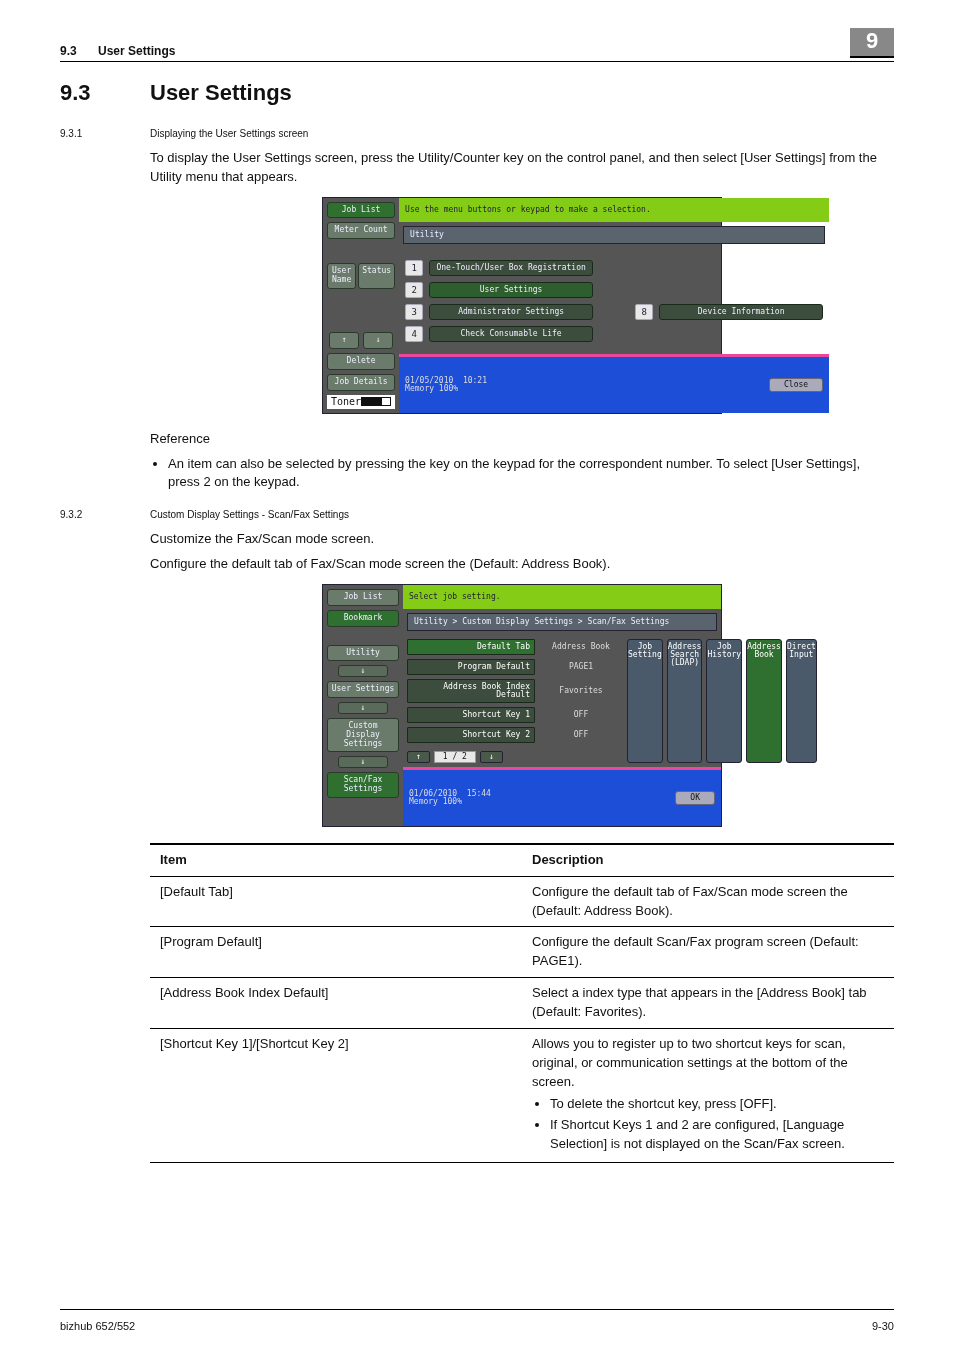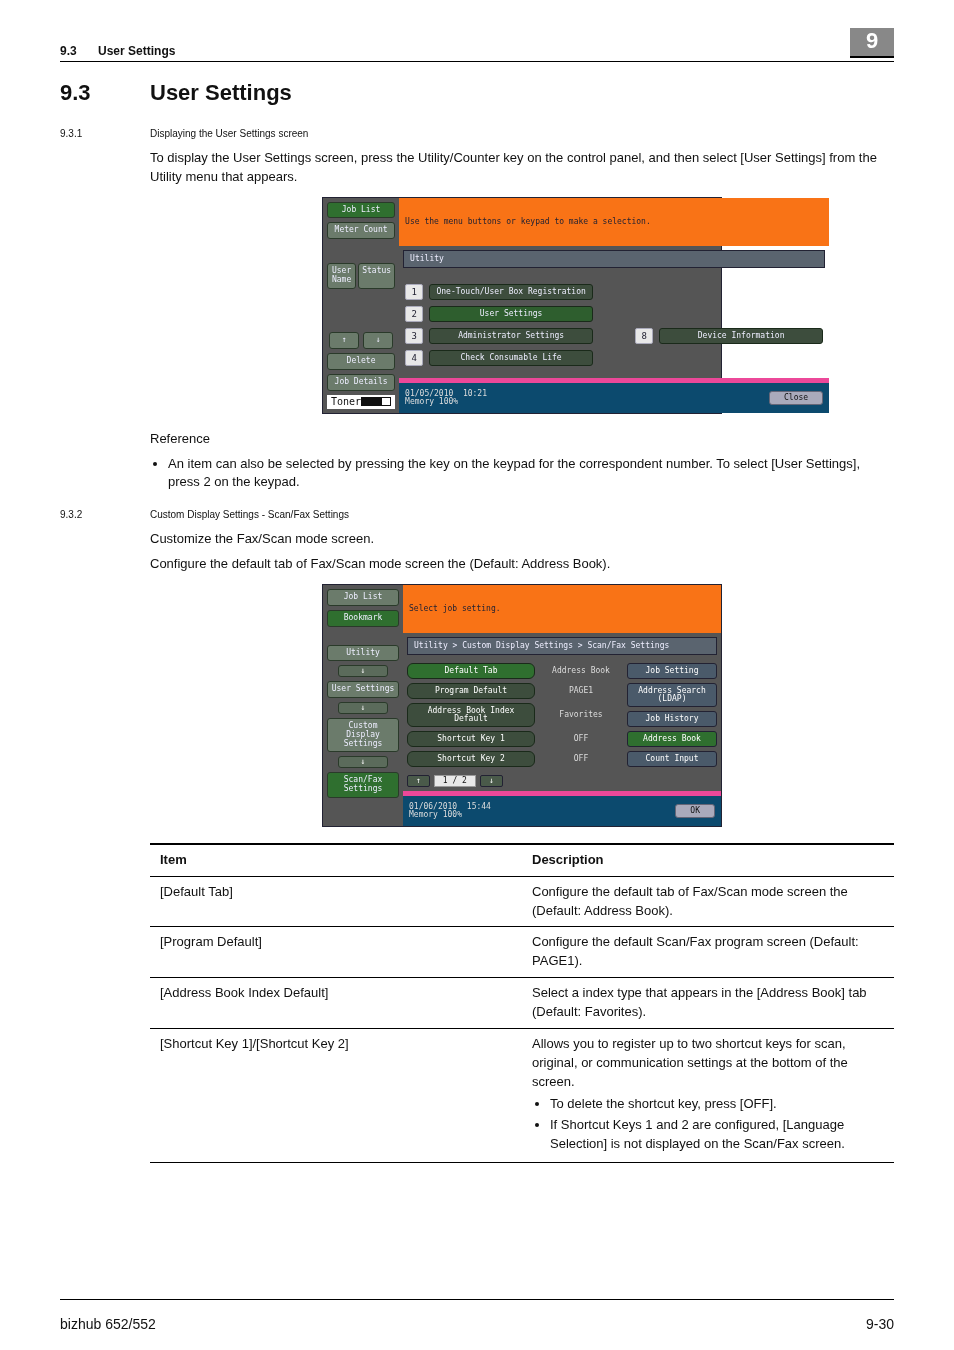--- a/index.html
+++ b/index.html
@@ -12,60 +12,60 @@
 .h2 .num{display:inline-block;width:90px}
 .h3{font-size:10px;font-weight:normal;margin:14px 0 10px 0}
 .h3 .num{display:inline-block;width:90px}
 .body{margin-left:90px;line-height:1.45}
 .body p{margin:6px 0}
 .body ul{margin:4px 0 10px 0;padding-left:18px}
 .body ul li{margin-bottom:17px}
 .screenshot{margin:10px auto 16px auto;width:400px}
 
 .panel{border:1px solid #223;background:#555;padding:0;color:#fff;font-family:Menlo,Consolas,monospace;font-size:8px;line-height:1}
-.panel .topbar{background:#f97316;color:#223;padding:20px 6px}
+.panel .topbar{background:#84cc16;color:#223;padding:8px 6px}
 .panel-body{display:flex}
 .side{width:80px;display:flex;flex-direction:column;gap:4px;padding:4px;box-sizing:border-box}
 .side .btn{background:#6b7b6b;border:1px solid #2a3a2a;border-radius:3px;padding:3px;text-align:center;color:#eef;font-size:8px;line-height:1.1}
 .side .btn.on{background:#2f6f2f}
 .side .spacer{flex:1}
 .side .down{background:#5b6b5b;width:48px;margin:0 auto;border:1px solid #2a3a2a;border-radius:3px;text-align:center;padding:1px 0}
 .side .toner{background:#fff;color:#111;padding:2px 4px;display:flex;justify-content:space-between;align-items:center;font-size:10px}
 .side .toner .gauge{width:28px;height:7px;border:1px solid #111;display:inline-block;background:linear-gradient(to right,#111 70%,#fff 70%)}
 .mainpane{flex:1;padding:0;box-sizing:border-box;display:flex;flex-direction:column}
 .mainpane .title{background:#5a646f;padding:4px 6px;color:#eef;margin:4px;border:1px solid #223}
 .rows{flex:1;padding:6px 6px}
 .urow{display:flex;align-items:center;margin:6px 0;gap:6px}
 .urow .numbox{width:16px;height:14px;border:1px solid #aab;background:#e8e8e8;color:#223;text-align:center;line-height:14px;font-size:9px;border-radius:2px}
 .urow .ubtn{flex:0 0 150px;background:#3d4d3d;border:1px solid #1a2a1a;border-radius:3px;padding:3px 6px;color:#eef;text-align:center}
 .urow .ubtn.on{background:#2e5e2e}
-.footer{background:#0c4a6e;border-top:5px solid #ec4899;display:flex;justify-content:space-between;align-items:center;padding:7px 6px;color:#ddd}
+.footer{background:#1d4ed8;border-top:3px solid #ec4899;display:flex;justify-content:space-between;align-items:center;padding:20px 6px;color:#ddd}
 .footer .close{background:#aab;color:#111;border:1px solid #667;border-radius:3px;padding:2px 14px}
 
 .rows2{padding:4px;display:flex;gap:6px}
 .rows2 .leftcol{flex:1;display:flex;flex-direction:column;gap:4px}
-.rows2 .rightcol{width:90px;display:flex;flex-direction:column;gap:4px}
+.rows2 .rightcol{width:90px;display:flex;flex-direction:row;gap:4px}
 .rowline{display:flex;gap:6px;align-items:center}
-.rowline .lbtn{flex:1;background:#3d4d3d;border:1px solid #1a2a1a;border-radius:6px;padding:3px 12px;text-align:center}
+.rowline .lbtn{flex:1;background:#3d4d3d;border:1px solid #1a2a1a;border-radius:1px;padding:3px 4px;text-align:right}
 .rowline .lbtn.hdr{background:#2f6f2f}
 .rowline .rlabel{width:80px;color:#ddd;text-align:center}
 .rbtn{background:#4a5a6a;border:1px solid #223;border-radius:3px;padding:3px 0;text-align:center}
 .rbtn.on{background:#2f6f2f}
 .pager{display:flex;gap:4px;align-items:center;margin-top:4px}
 .pager .pagebox{background:#e8e8e8;color:#111;padding:1px 8px;border:1px solid #999}
 .pager .arr{background:#4a5a4a;color:#fff;border:1px solid #223;padding:1px 8px;border-radius:2px}
 
 table.desc{width:100%;border-collapse:collapse;margin:12px 0 6px 0;font-size:13px}
 table.desc th,table.desc td{border-top:1px solid #000;border-bottom:1px solid #000;padding:6px 10px;text-align:left;vertical-align:top}
 table.desc th{font-weight:bold;width:28%}
 table.desc thead th{border-top:2px solid #000}
 table.desc td ul{margin:4px 0 0 0;padding-left:18px}
 table.desc td ul li{margin:2px 0}
 
-.pagefoot{position:absolute;left:60px;right:60px;bottom:18px;border-top:1px solid #000;padding-top:16px;display:flex;justify-content:space-between;font-size:14px}
+.pagefoot{position:absolute;left:60px;right:60px;bottom:18px;border-top:1px solid #000;padding-top:10px;display:flex;justify-content:space-between;font-size:11px}
 </style>
 </head>
 <body>
 
 <div class="page">
 
   <div class="hdr-line">
     <div class="hdr-left">
       <span class="sectnum">9.3</span>
       <span>User Settings</span>
@@ -202,21 +202,21 @@
                   <div class="arr">↑</div>
                   <div class="pagebox">1 / 2</div>
                   <div class="arr">↓</div>
                 </div>
               </div>
               <div class="rightcol">
                 <div class="rbtn">Job Setting</div>
                 <div class="rbtn">Address Search (LDAP)</div>
                 <div class="rbtn">Job History</div>
                 <div class="rbtn on">Address Book</div>
-                <div class="rbtn">Count Input</div>
+                <div class="rbtn">Direct Input</div>
               </div>
             </div>
             <div class="footer">
               <div>
                 <span>01/06/2010</span>&nbsp;&nbsp;<span>15:44</span><br>
                 <span>Memory   100%</span>
               </div>
               <div class="close">OK</div>
             </div>
           </div>

